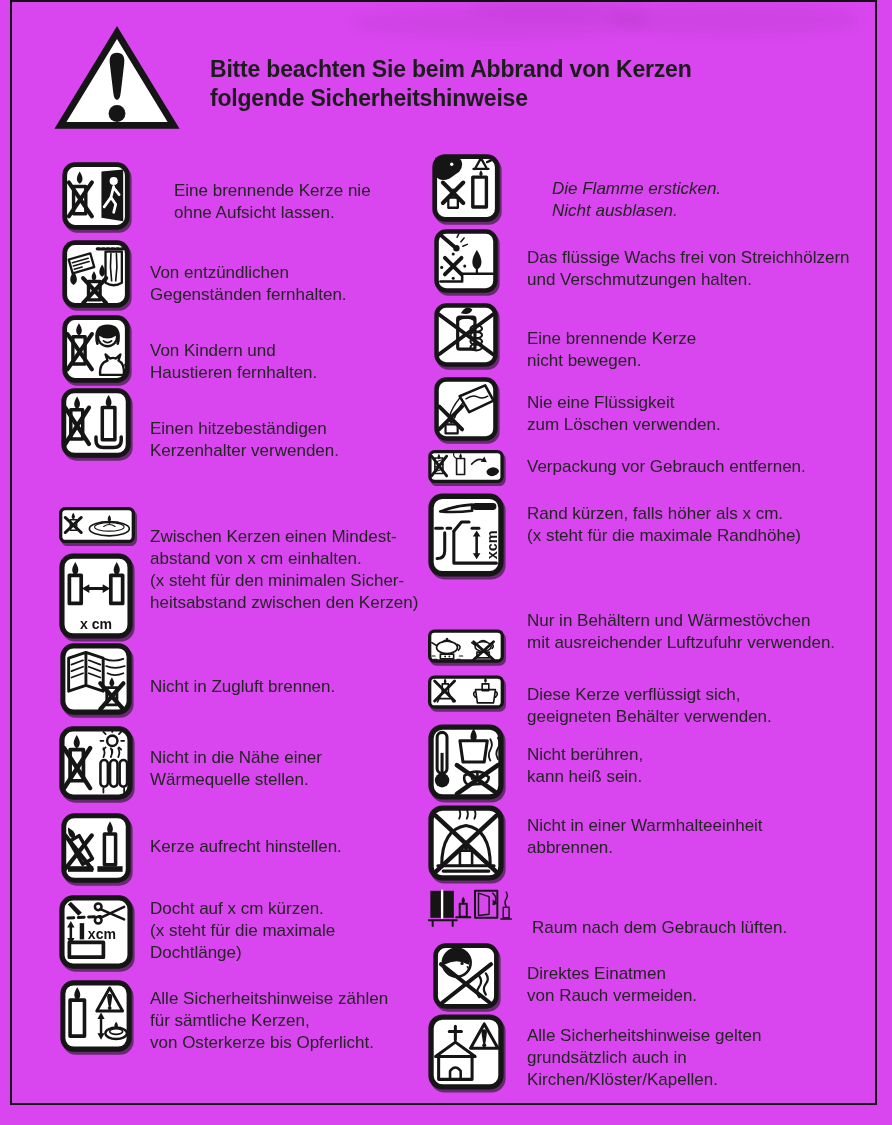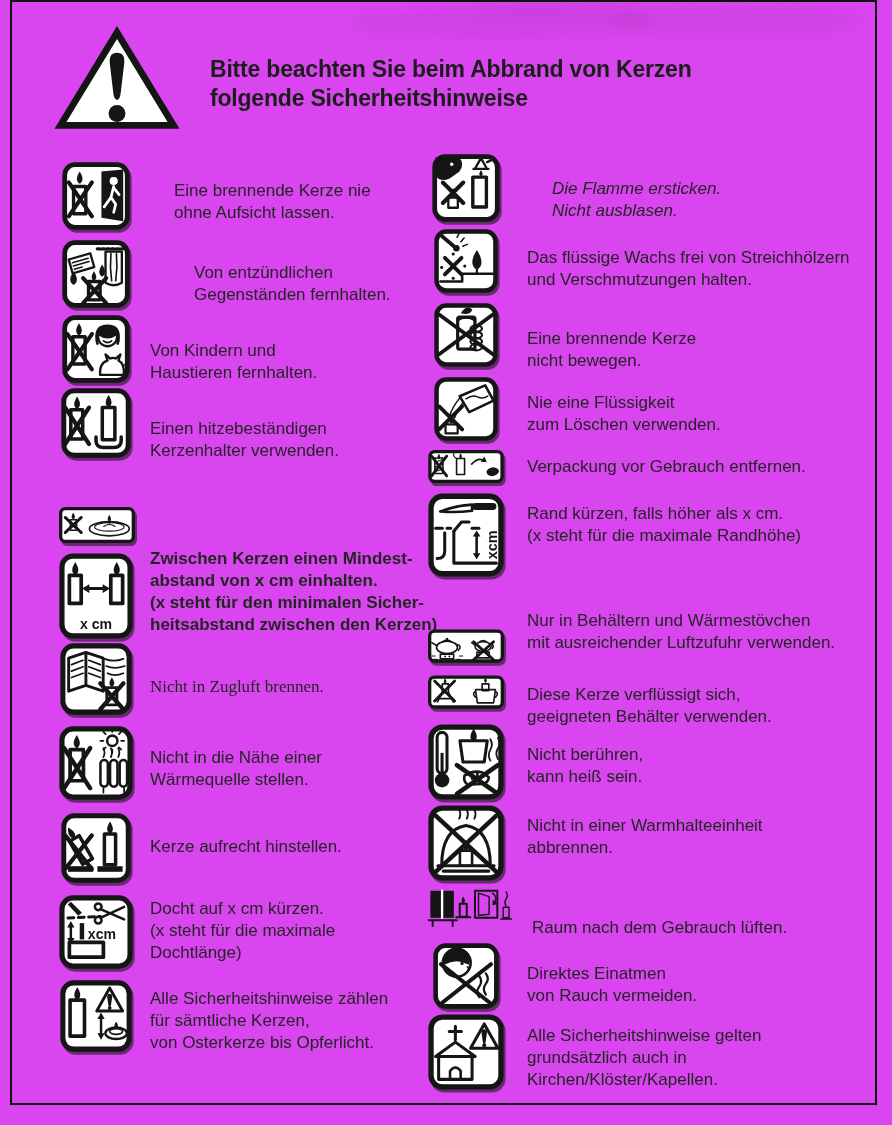--- a/index.html
+++ b/index.html
@@ -64,21 +64,21 @@
           <rect class="st3" x="12" y="24" width="33" height="21" fill="#fff"></rect>
           <path class="st2" d="M16 30 H40 M16 35 H40 M16 40 H28"></path>
         </g>
       <path class="fl" d="M17 46 C11 55 10 62 17 66 C24 62 23 55 17 46 Z"></path>
       <path class="fl" d="M59 36 C54 44 53 50 59 54 C65 50 64 44 59 36 Z"></path>
       <path class="fl" d="M47 46 C43 52 42 57 47 60 C52 57 51 52 47 46 Z"></path>
         <rect class="st" x="39" y="61" width="17" height="27"></rect>
       <path class="xln" d="M31 56 L65 93 M65 56 L31 93"></path>
       </svg>
   </div>
-  <div class="txt" style="left:150px;top:262px;margin-left:44px;">Von entzündlichen
+  <div class="txt" style="left:150px;top:262px;">Von entzündlichen
 Gegenständen fernhalten.</div>
 
   <div class="icon sh" style="left:59px;top:315px;">
     <svg width="74" height="68" viewBox="0 0 100 100">
         <rect class="bx" x="4" y="4" width="92" height="92" rx="15"></rect>
       <path class="fl" d="M25 12 C20 20 19 26 25 30 C31 26 30 20 25 12 Z"></path>
         <rect class="st" x="16" y="32" width="18" height="40"></rect>
       <path class="xln" d="M8 28 L44 80 M44 28 L8 80"></path>
       <circle class="st3" cx="67" cy="32" r="14" fill="#fff"></circle>
       <path class="fl" d="M49 36 Q47 14 67 14 Q87 14 85 36 Q85 42 81 44 L80 30 Q67 39 54 30 L53 44 Q49 42 49 36 Z"></path>
@@ -126,37 +126,37 @@
         <rect class="bx" x="4" y="4" width="92" height="108" rx="15"></rect>
       <path class="fl" d="M22 12 C17 20 16 26 22 30 C28 26 27 20 22 12 Z"></path>
         <rect class="st" x="14" y="30" width="16" height="38"></rect>
       <path class="fl" d="M78 12 C73 20 72 26 78 30 C84 26 83 20 78 12 Z"></path>
         <rect class="st" x="70" y="30" width="16" height="38"></rect>
       <line class="st4" x1="38" y1="48" x2="62" y2="48"></line>
         <path class="fl" d="M31 48 L41 42 V54 Z M69 48 L59 42 V54 Z"></path>
       <text class="lbl" x="50" y="103" text-anchor="middle">x cm</text>
       </svg>
   </div>
-  <div class="txt" style="left:150px;top:548px;font-weight:bold;">Zwischen Kerzen einen Mindest-
+  <div class="txt" style="left:150px;top:526px;">Zwischen Kerzen einen Mindest-
 abstand von x cm einhalten.
 (x steht für den minimalen Sicher-
 heitsabstand zwischen den Kerzen)</div>
 
   <div class="icon sh" style="left:59px;top:643px;">
     <svg width="74" height="72" viewBox="0 0 100 100">
         <rect class="bx" x="4" y="4" width="92" height="92" rx="15"></rect>
       <path class="st4" d="M12 21 L36 13 V59 L12 67 Z M36 13 L60 21 V67 L36 59 Z"></path>
       <path class="st2" d="M16 30 L32 24 M16 39 L32 33 M16 48 L32 42 M40 24 L56 30 M40 33 L56 39 M40 42 L56 48"></path>
       <path class="st2" d="M62 22 Q74 27 88 22 M64 32 Q76 37 90 32 M66 42 Q76 47 88 42"></path>
       <path class="fl" d="M72 48 C68 54 67 58 72 61 C77 58 76 54 72 48 Z"></path>
         <rect class="st4" x="65" y="62" width="14" height="24"></rect>
       <path class="xln" stroke-width="5" d="M56 56 L88 92 M88 56 L56 92"></path>
       </svg>
   </div>
-  <div class="txt" style="left:150px;top:676px;font-family:Liberation Serif, serif;">Nicht in Zugluft brennen.</div>
+  <div class="txt" style="left:150px;top:676px;">Nicht in Zugluft brennen.</div>
 
   <div class="icon sh" style="left:59px;top:725px;">
     <svg width="74" height="76" viewBox="0 0 100 100">
         <rect class="bx" x="4" y="4" width="92" height="92" rx="15"></rect>
       <path class="fl" d="M24 12 C19 20 18 26 24 30 C30 26 29 20 24 12 Z"></path>
         <rect class="st" x="15" y="32" width="18" height="42"></rect>
       <path class="xln" d="M7 30 L42 84 M42 30 L7 84"></path>
       <circle class="st3" cx="72" cy="20" r="7"></circle>
       <path class="st2" d="M72 8 V4 M72 32 V36 M60 20 H56 M84 20 H88 M63 11 L60 8 M81 11 L84 8 M63 29 L60 32 M81 29 L84 32"></path>
       <path class="st2" d="M60 42 Q63 36 60 30 M70 42 Q73 36 70 30 M80 42 Q83 36 80 30"></path>

